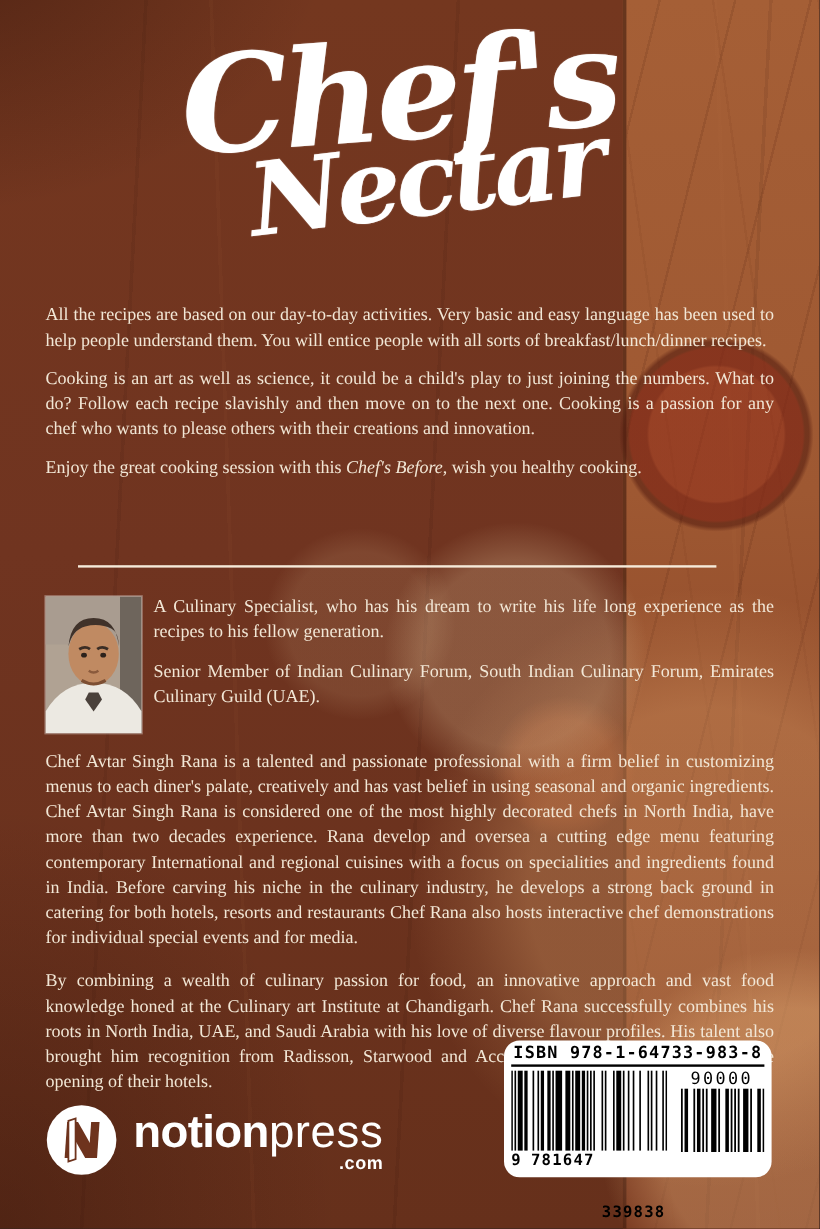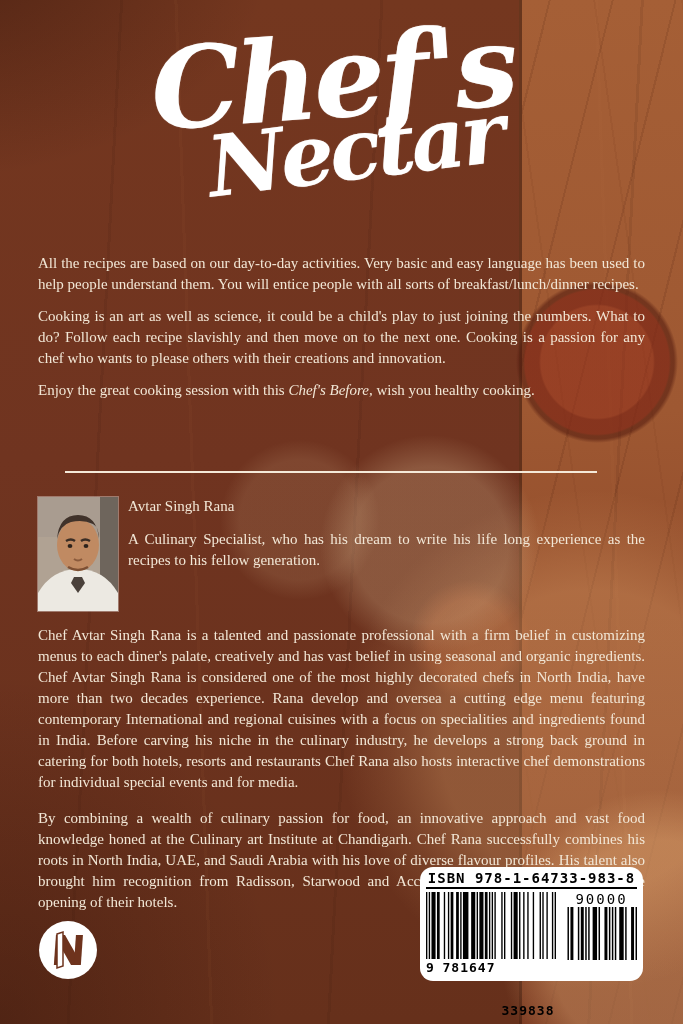--- a/index.html
+++ b/index.html
@@ -128,22 +128,22 @@
         <path d="M28 44 Q33 41 37 44" stroke="#3a2d25" stroke-width="2.4" fill="none"></path>
         <path d="M43 44 Q47 41 52 44" stroke="#3a2d25" stroke-width="2.4" fill="none"></path>
         <ellipse cx="32" cy="49" rx="2.4" ry="2" fill="#2c221c"></ellipse>
         <ellipse cx="48" cy="49" rx="2.4" ry="2" fill="#2c221c"></ellipse>
         <path d="M36 62 Q40 65 44 62" stroke="#8a5a3c" stroke-width="2" fill="none"></path>
         <path d="M30 70 Q40 76 50 70" stroke="#7d4f33" stroke-width="2.5" fill="none"></path>
       </svg>
     </div>
 
     <div class="author-texts body-text">
-      <p class="author-name">Avtar Singh Rana</p>
       <p class="author-tagline">A Culinary Specialist, who has his dream to write his life long experience as the recipes to his fellow generation.</p>
+      <p class="author-member">Senior Member of Indian Culinary Forum, South Indian Culinary Forum, Emirates Culinary Guild (UAE).</p>
     </div>
 
     <div class="bios body-text">
       <p>Chef Avtar Singh Rana is a talented and passionate professional with a firm belief in customizing menus to each diner's palate, creatively and has vast belief in using seasonal and organic ingredients. Chef Avtar Singh Rana is considered one of the most highly decorated chefs in North India, have more than two decades experience. Rana develop and oversea a cutting edge menu featuring contemporary International and regional cuisines with a focus on specialities and ingredients found in India. Before carving his niche in the culinary industry, he develops a strong back ground in catering for both hotels, resorts and restaurants Chef Rana also hosts interactive chef demonstrations for individual special events and for media.</p>
       <p>By combining a wealth of culinary passion for food, an innovative approach and vast food knowledge honed at the Culinary art Institute at Chandigarh. Chef Rana successfully combines his roots in North India, UAE, and Saudi Arabia with his love of diverse flavour profiles. His talent also brought him recognition from Radisson, Starwood and Accor, and he was responsible for the opening of their hotels.</p>
     </div>
 
     <div class="barcode-box">
       <div class="isbn-row">ISBN 978-1-64733-983-8</div>
       <div class="bars-row">
@@ -213,16 +213,20 @@
     <div class="publisher">
       <svg class="logo-circle" viewBox="0 0 60 60" xmlns="http://www.w3.org/2000/svg">
         <circle cx="30" cy="30" r="29" fill="#ffffff"></circle>
         <g fill="#6e331d">
           <path d="M17 15 L24 15 L24 45 L17 45 Z" transform="skewX(-4) translate(2,0)"></path>
           <path d="M20 15 L27 15 L40 38 L40 45 L33 45 L20 22 Z"></path>
           <path d="M36 15 L43 15 L43 45 L36 45 Z" transform="skewX(-4) translate(3,0)"></path>
         </g>
         <path d="M19 14 L25 12 L25 46 L19 48 Z" fill="#ffffff" stroke="#6e331d" stroke-width="1.5"></path>
       </svg>
+      <div class="logo-text">
+        <span class="logo-bold">notion</span><span class="logo-light">press</span>
+        <span class="dotcom">.com</span>
+      </div>
     </div>
 
   </div>
 </div>
 
 </body></html>

